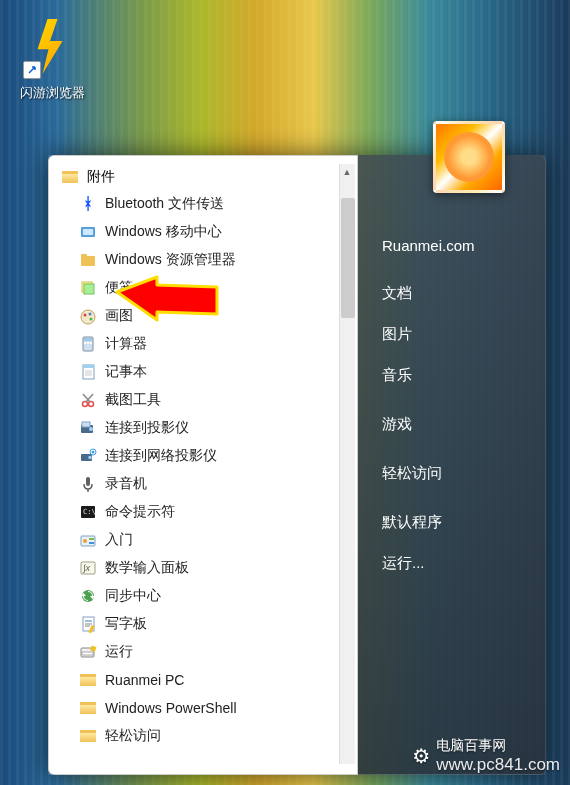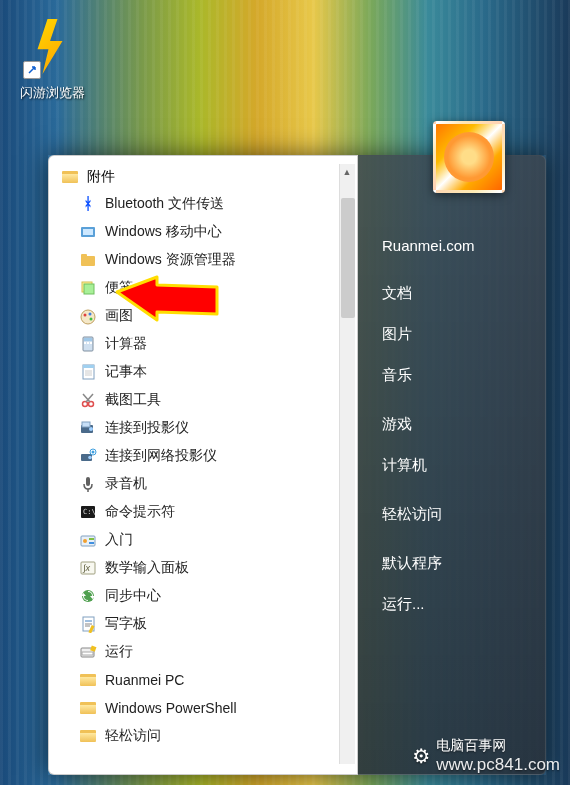--- a/index.html
+++ b/index.html
@@ -331,21 +331,20 @@
   <div class="right-panel">
     <div class="user-pic"></div>
     <div class="right-item">Ruanmei.com</div>
     <div class="right-spacer"></div>
     <div id="right-items">
         <div class="right-item">文档</div>
         <div class="right-item">图片</div>
         <div class="right-item">音乐</div>
         <div class="right-spacer"></div>
         <div class="right-item">游戏</div>
-        <div class="right-item">计算机</div>
         <div class="right-spacer"></div>
         <div class="right-item">轻松访问</div>
         <div class="right-spacer"></div>
         <div class="right-item">默认程序</div>
         <div class="right-item">运行...</div>
       </div>
   </div>
 </div>
 
 <svg class="red-arrow" viewBox="0 0 110 60">

